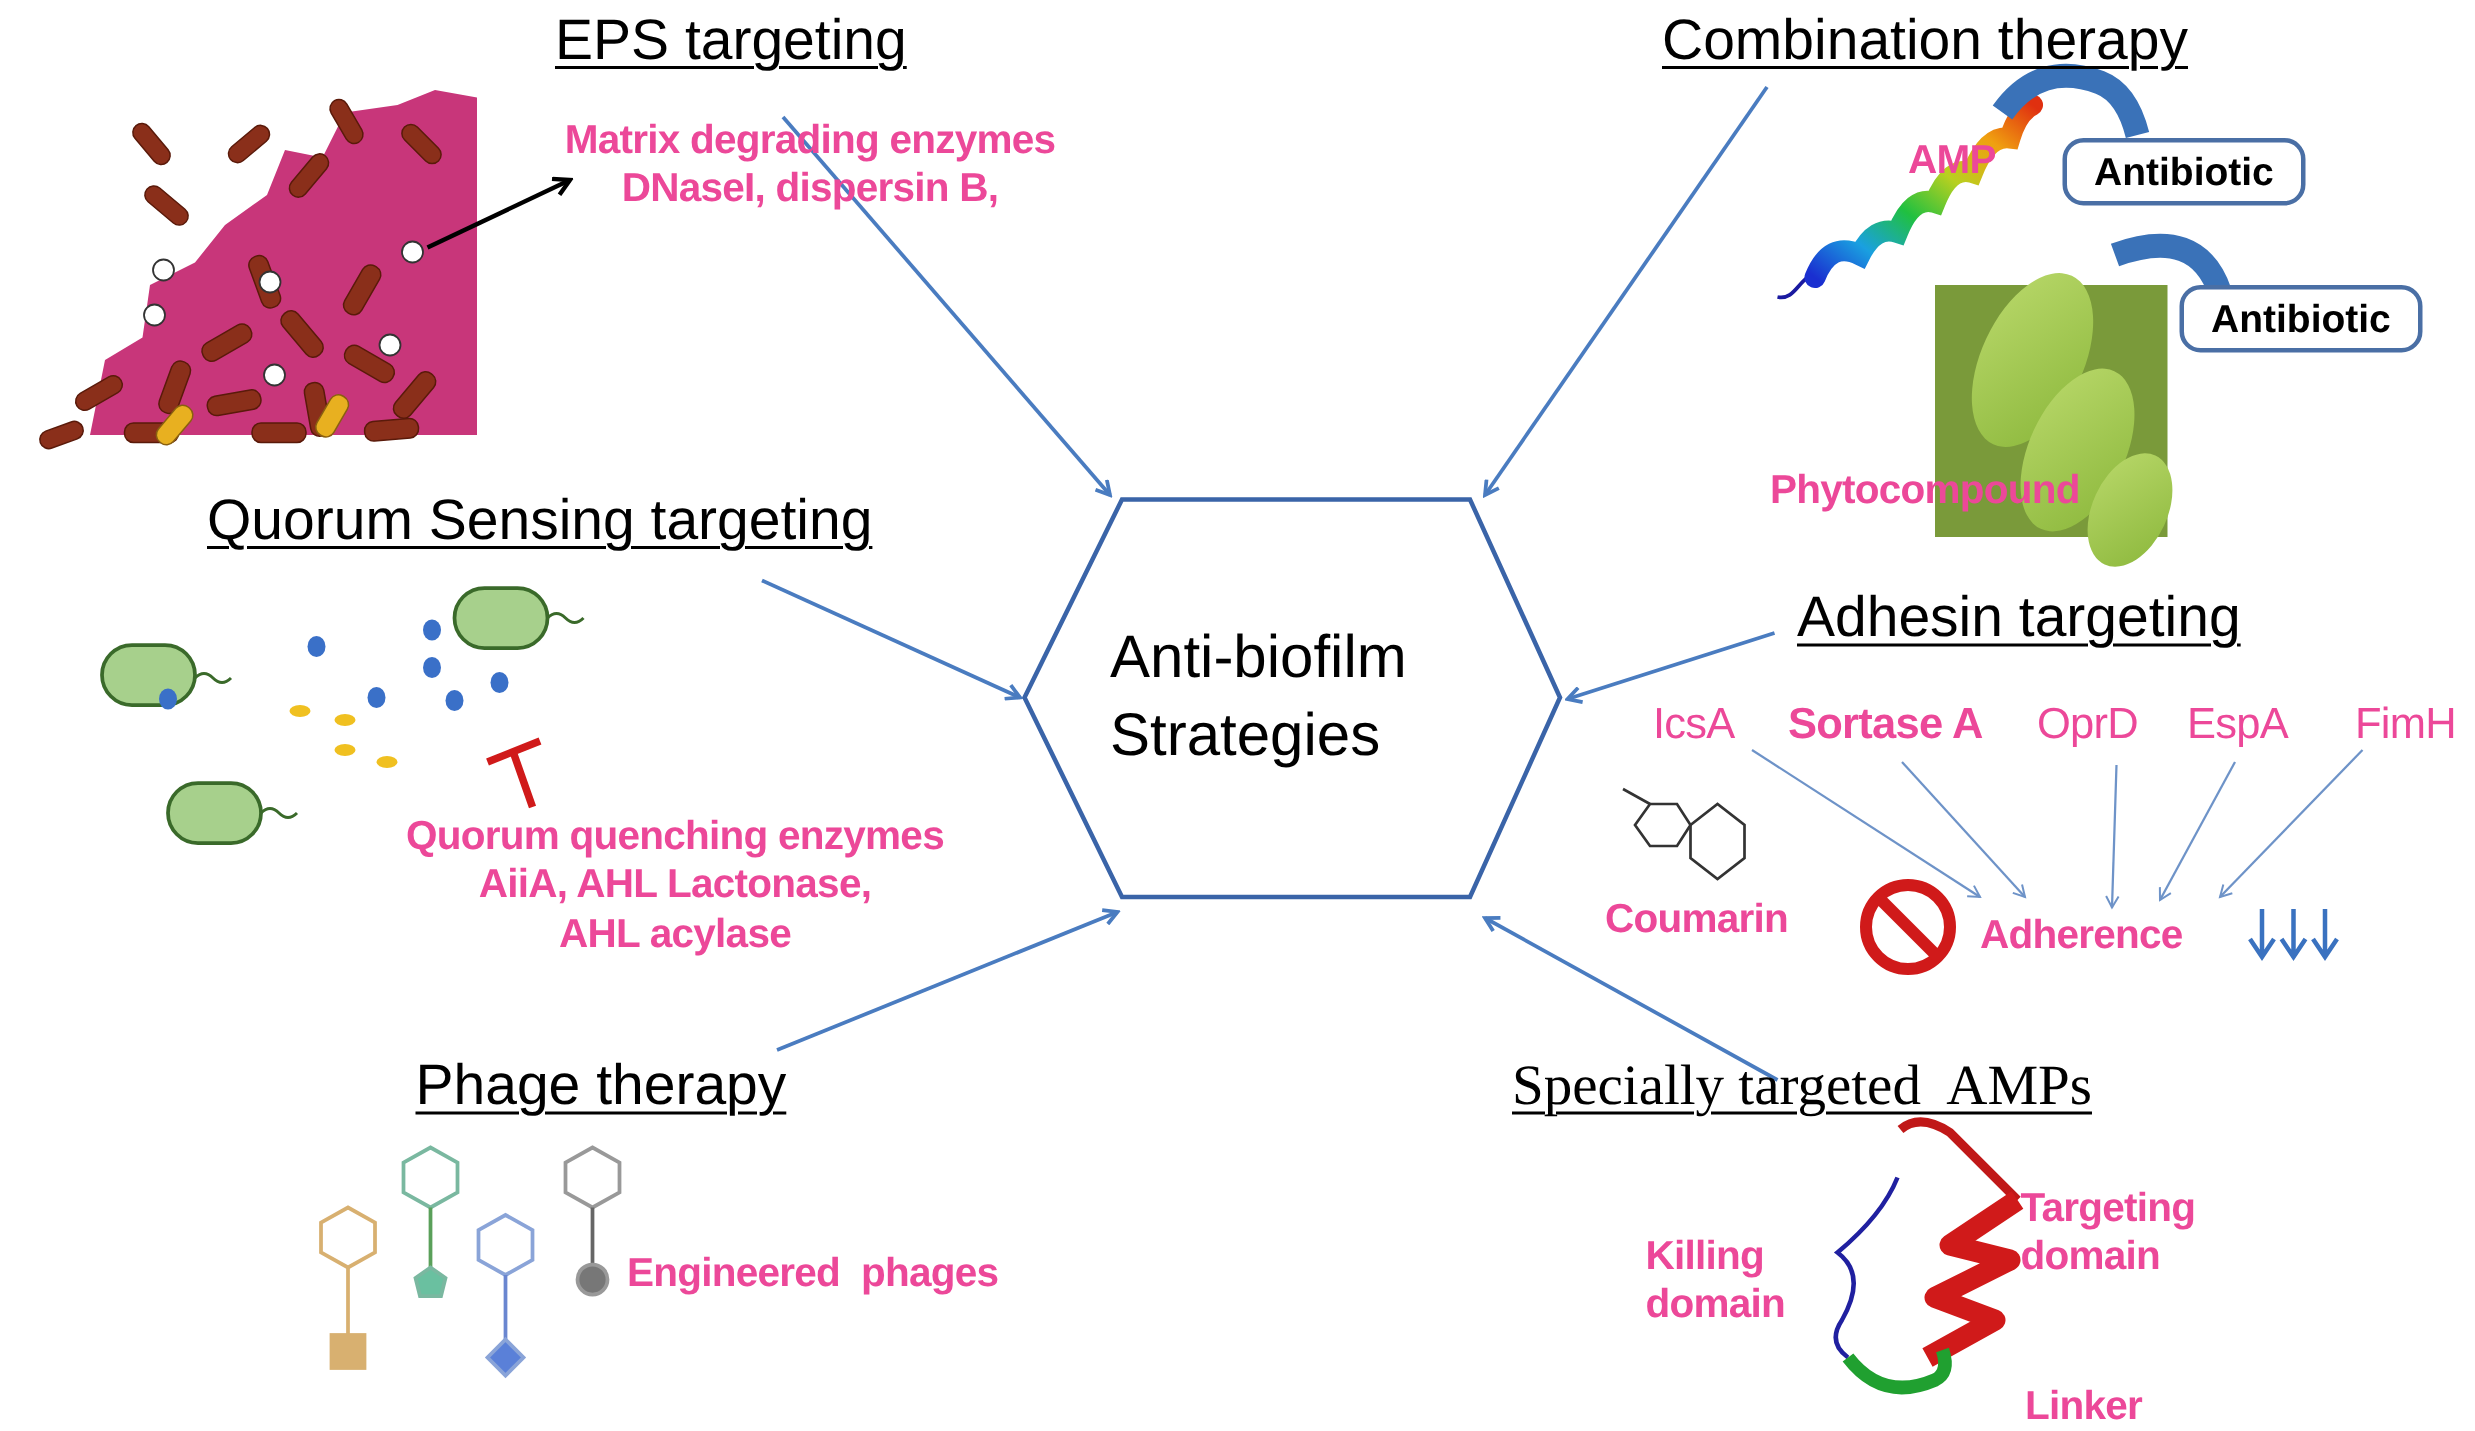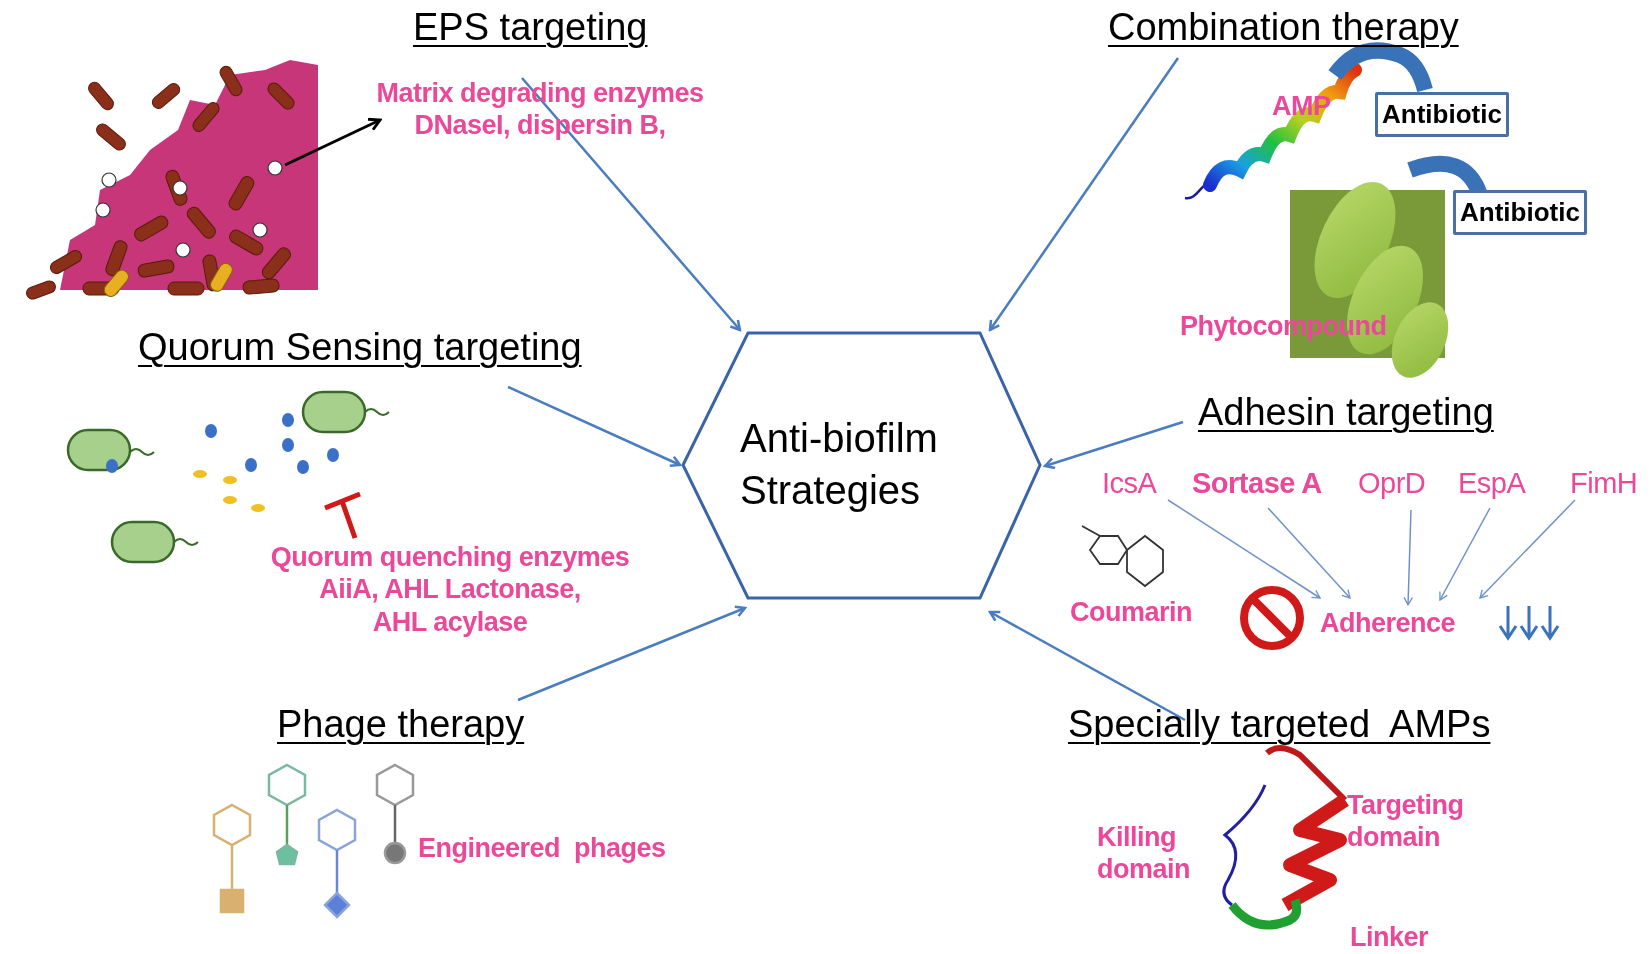--- a/index.html
+++ b/index.html
@@ -5,22 +5,22 @@
   html, body { margin:0; padding:0; background:#ffffff; }
   body { width:1650px; height:954px; position:relative; overflow:hidden;
          font-family:"Liberation Sans", sans-serif; color:#000; }
   #canvas { position:absolute; left:0; top:0; width:1650px; height:954px; }
   .heading { position:absolute; font-family:"Liberation Sans", sans-serif; font-size:38px;
              text-decoration:underline; text-underline-offset:5px; text-decoration-thickness:2px;
              white-space:nowrap; color:#000; line-height:1; }
   .lbl { position:absolute; font-family:"Liberation Sans", sans-serif; font-weight:bold;
          font-size:27px; white-space:nowrap; line-height:1.2; color:#ec4899; letter-spacing:-0.5px; }
   .center { position:absolute; text-align:left; font-size:40px; line-height:1.3; white-space:nowrap; }
-  .abbox { position:absolute; border:3px solid #4a6fa5; border-radius:2px; background:#fff;
-           font-weight:bold; font-size:26px; padding:4px 4px; white-space:nowrap; }
+  .abbox { position:absolute; border:3px solid #4a6fa5; border-radius:14px; background:#fff;
+           font-weight:bold; font-size:26px; padding:4px 18px; white-space:nowrap; }
 </style>
 </head>
 <body>
 
 <svg id="canvas" viewBox="0 0 1650 954" xmlns="http://www.w3.org/2000/svg">
   <defs>
     <marker id="ah" viewBox="0 0 12 12" refX="10" refY="6" markerWidth="12" markerHeight="12" orient="auto" markerUnits="userSpaceOnUse">
       <path d="M1,1 L10,6 L1,11" fill="none" stroke="#4a7cc0" stroke-width="2.5"></path>
     </marker>
     <marker id="ahs" viewBox="0 0 12 12" refX="10" refY="6" markerWidth="10" markerHeight="10" orient="auto" markerUnits="userSpaceOnUse">
@@ -186,21 +186,21 @@
     <path d="M1265,785 Q1255,810 1225,835 Q1245,850 1228,880 Q1218,895 1232,905" stroke="#2020a0" stroke-width="3"></path>
     <path d="M1232,905 Q1255,935 1290,920 Q1300,915 1295,900" stroke="#20a030" stroke-width="9"></path>
   </g>
 </svg>
 
 <div class="center" style="left:740px; top:412px; width:250px;">
   <div>Anti-biofilm</div>
   <div>Strategies</div>
 </div>
 
-<div class="heading" style="left:370px; top:8px;margin-left:43px;">EPS targeting</div>
+<div class="heading" style="left:370px; top:8px;">EPS targeting</div>
 <div class="lbl" style="left:345px; top:77px; text-align:center; width:390px;">
   <div>Matrix degrading enzymes</div>
   <div>DNaseI, dispersin B,</div>
 </div>
 
 <div class="heading" style="left:1108px; top:8px;">Combination therapy</div>
 <div class="lbl" style="left:1272px; top:90px;">AMP</div>
 <div class="abbox" style="left:1375px; top:92px;">Antibiotic</div>
 <div class="abbox" style="left:1453px; top:190px;">Antibiotic</div>
 <div class="lbl" style="left:1180px; top:310px;">Phytocompound</div>
@@ -217,21 +217,21 @@
 <div class="lbl" style="left:1192px; top:466px; font-weight:bold; font-size:29px;">Sortase A</div>
 <div class="lbl" style="left:1358px; top:466px; font-weight:normal; font-size:29px;">OprD</div>
 <div class="lbl" style="left:1458px; top:466px; font-weight:normal; font-size:29px;">EspA</div>
 <div class="lbl" style="left:1570px; top:466px; font-weight:normal; font-size:29px;text-align:right;">FimH</div>
 <div class="lbl" style="left:1070px; top:596px;">Coumarin</div>
 <div class="lbl" style="left:1320px; top:607px;">Adherence</div>
 
 <div class="heading" style="left:277px; top:705px;">Phage therapy</div>
 <div class="lbl" style="left:418px; top:832px; white-space:pre;">Engineered  phages</div>
 
-<div class="heading" style="left:1068px; top:705px; white-space:pre;">Specially targeted  AMPs</div>
+<div class="heading" style="left:1008px; top:705px; white-space:pre;font-family:Liberation Serif, serif;">Specially targeted  AMPs</div>
 <div class="lbl" style="left:1097px; top:821px;">
   <div>Killing</div>
   <div>domain</div>
 </div>
 <div class="lbl" style="left:1347px; top:789px;">
   <div>Targeting</div>
   <div>domain</div>
 </div>
 <div class="lbl" style="left:1350px; top:921px;">Linker</div>
 

